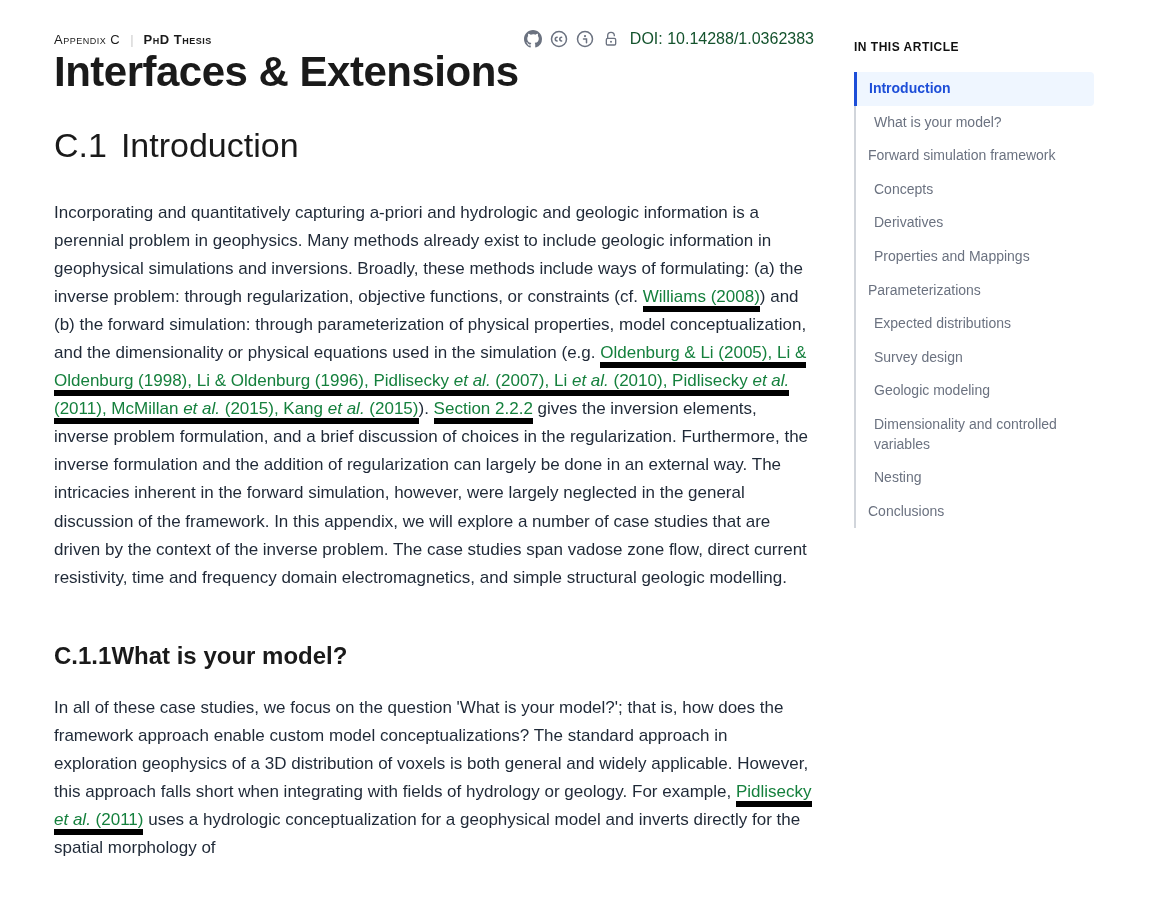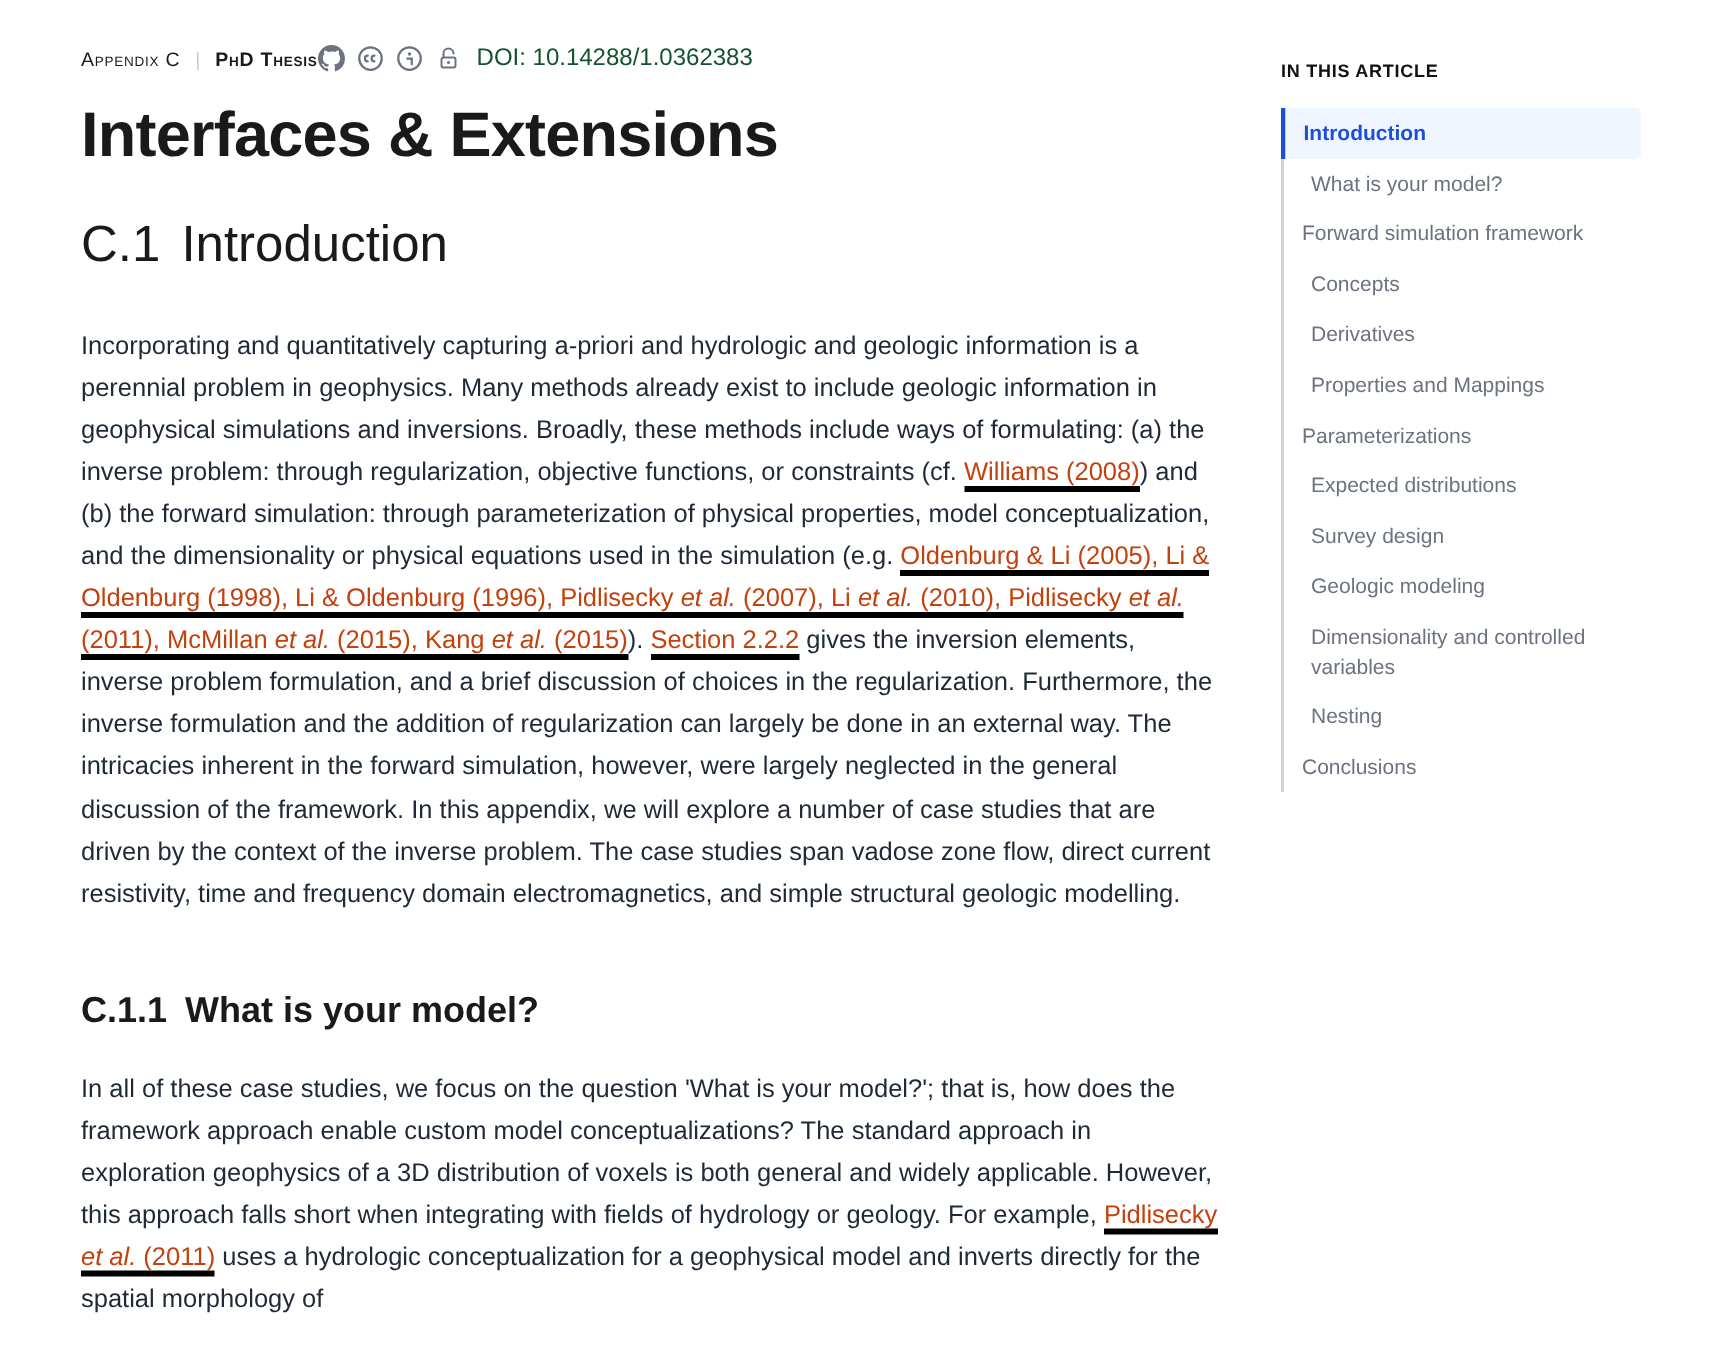--- a/index.html
+++ b/index.html
@@ -10,46 +10,45 @@
     display: flex;
     padding: 30px 40px 0 54px;
     max-width: 1156px;
   }
   .main { flex: 1; max-width: 760px; margin-right: 40px; }
   .sidebar { width: 240px; padding-top: 10px; }
 
   .crumbs {
     display: flex;
     align-items: center;
-    justify-content: flex-start;
-    margin-bottom: 18px;
+    justify-content: space-between;
     font-size: 13px;
   }
   .crumbs-left { display: flex; align-items: center; gap: 10px; }
   .crumb-appendix { font-variant: small-caps; letter-spacing: .5px; color: #1a1a1a; font-weight: 500;}
   .crumb-sep { color: #ccc; }
   .crumb-thesis { font-variant: small-caps; font-weight: 700; letter-spacing: .5px; }
   .crumbs-right { display: flex; align-items: center; gap: 10px; }
   .icons { display: flex; gap: 8px; align-items: center; color: #6b7280; }
   .icon { width: 18px; height: 18px; display:inline-flex; align-items:center; justify-content:center; }
   .doi { color: #14532d; font-size: 16px; }
 
   h1.title { font-size: 42px; font-weight: 800; letter-spacing: -.5px; margin-bottom: 30px; }
   .byline { display:flex; justify-content:space-between; align-items:center; margin-bottom: 40px; font-size: 15px; }
   .byline-left { display:flex; align-items:center; gap:10px; font-weight:600; }
   .byline-icons { display:flex; gap:6px; color:#9ca3af; }
   .byline-right { color:#1f2937; text-align:center;}
 
   h2.section { font-size: 34px; font-weight: 400; margin-bottom: 34px; }
   h2.section .num { margin-right: 14px; }
   h3.subsection { font-size: 24px; font-weight: 700; margin-top: 50px; margin-bottom: 24px; }
-  h3.subsection .num { margin-right: 12px; }
+  h3.subsection .num { }
 
   p.body { font-size: 17px; line-height: 1.65; color: #1f2937; margin-bottom: 18px; }
-  .ref { color:#c2410c; border-bottom: 4px solid #000000; text-decoration:none; cursor:pointer; }
+  .ref { color:#15803d; border-bottom: 6px solid #000000; text-decoration:none; cursor:pointer; }
   .italic { font-style: italic; }
 
   .sidebar h4 { font-size: 12px; font-weight: 700; letter-spacing: .5px; margin-bottom: 18px; color:#111;}
   .toc { border-left: 2px solid #d1d5db; }
   .toc-item {
     padding: 7px 10px 7px 12px;
     font-size: 14px;
     color: #6b7280;
     cursor: pointer;
     line-height:1.4;

